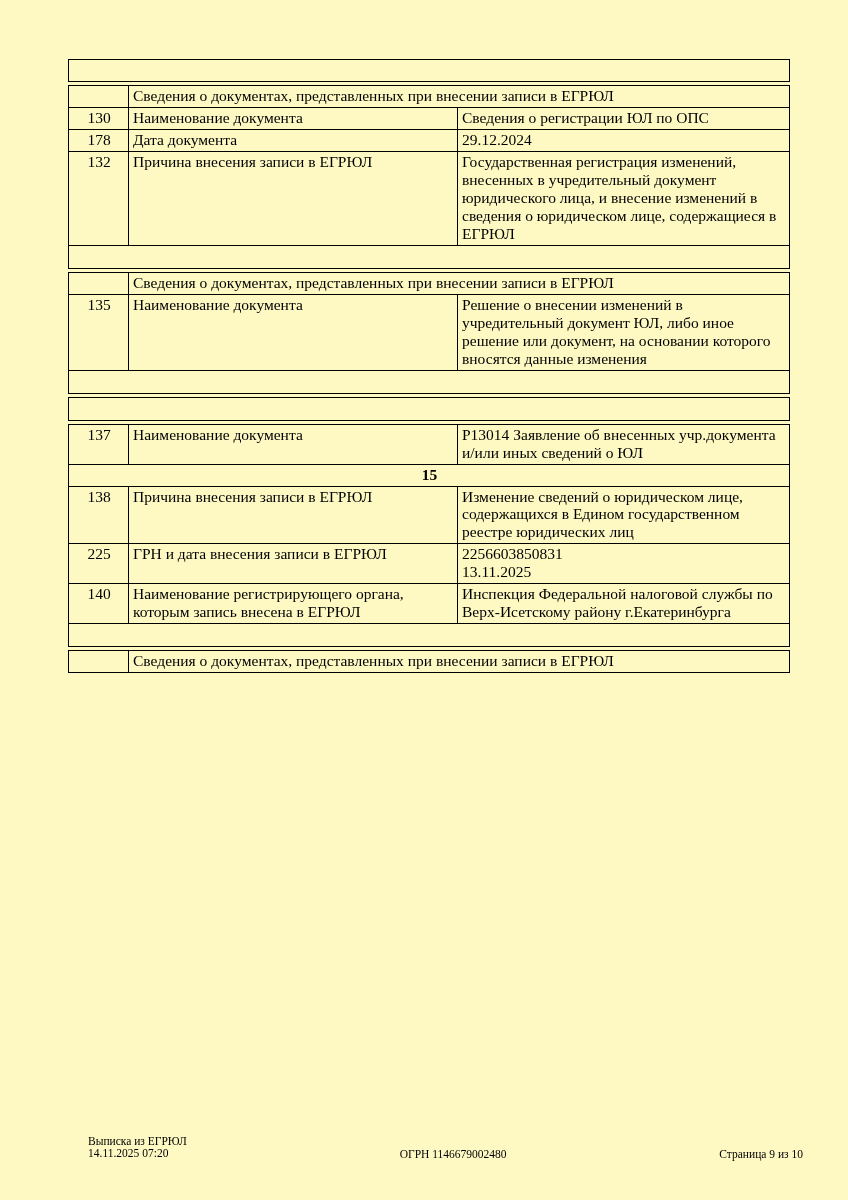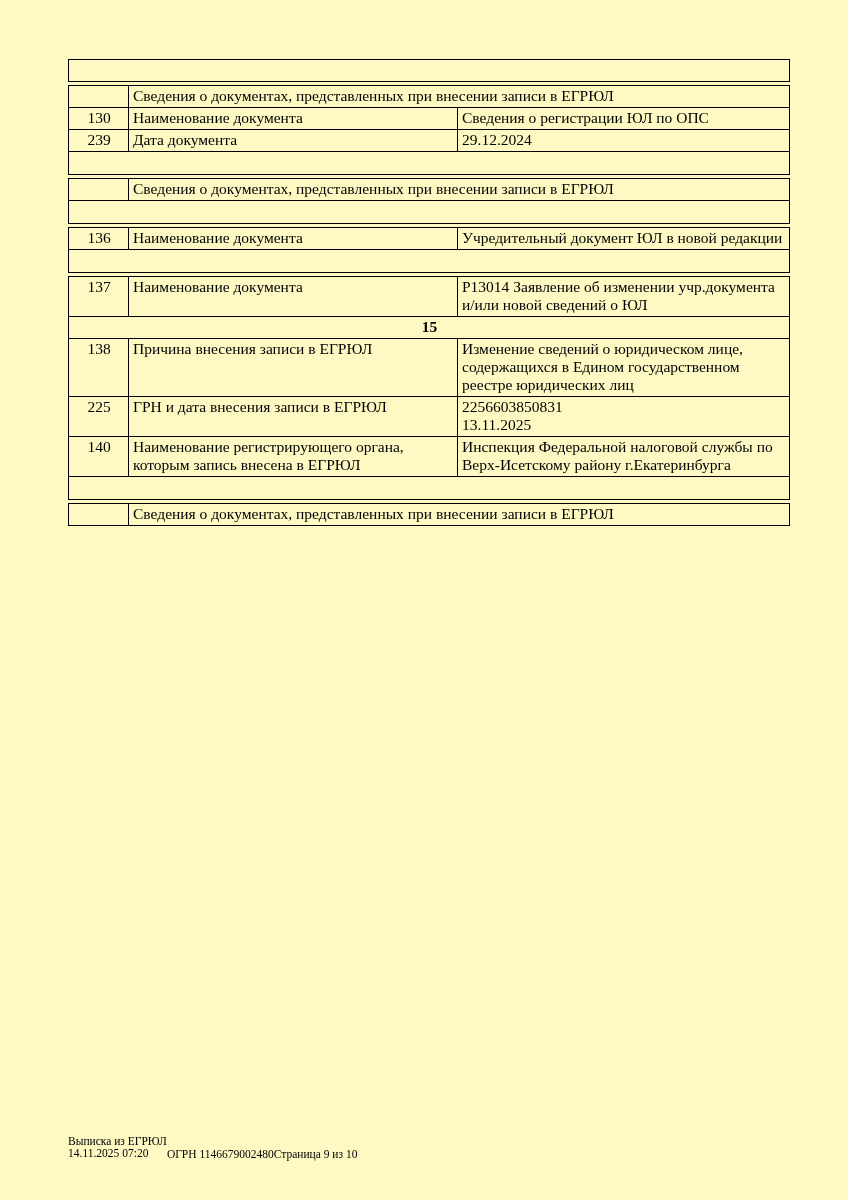--- a/index.html
+++ b/index.html
@@ -45,24 +45,25 @@
   }
   td.c-header { padding-left: 5px; }
   td.c-section {
     text-align: center;
     font-weight: bold;
   }
   td.c-empty { height: 19px; }
   td.c-top-empty { height: 18px; }
   .footer {
     position: absolute;
-    left: 68px;
+    left: 88px;
     top: 1135px;
     width: 715px;
     display: flex;
+    justify-content: space-between;
     font-size: 11.5px;
     line-height: 1.08;
   }
   .footer .f-left div { white-space: nowrap; }
   .footer .f-center, .footer .f-right {
     padding-top: 12.5px;
     white-space: nowrap;
   }
 </style>
 </head>
@@ -93,73 +94,78 @@
           <tr>
             <td class="c-num"></td>
             <td class="c-header" colspan="2">Сведения о документах, представленных при внесении записи в ЕГРЮЛ</td>
           </tr>
           <tr>
             <td class="c-num">130</td>
             <td class="c-label">Наименование документа</td>
             <td class="c-value">Сведения о регистрации ЮЛ по ОПС</td>
           </tr>
           <tr>
-            <td class="c-num">239</td>
+            <td class="c-num">178</td>
             <td class="c-label">Дата документа</td>
             <td class="c-value">29.12.2024</td>
           </tr>
           <tr>
+            <td class="c-num">132</td>
+            <td class="c-label">Причина внесения записи в ЕГРЮЛ</td>
+            <td class="c-value">Государственная регистрация изменений, внесенных в учредительный документ юридического лица, и внесение изменений в сведения о юридическом лице, содержащиеся в ЕГРЮЛ</td>
+          </tr>
+          <tr>
             <td class="c-empty" colspan="3"></td>
           </tr>
         </tbody>
       </table>
       <table class="record-table">
         <colgroup>
           <col style="width: 60px;">
           <col style="width: 329px;">
           <col style="width: 332px;">
         </colgroup>
         <tbody>
           <tr>
             <td class="c-num"></td>
             <td class="c-header" colspan="2">Сведения о документах, представленных при внесении записи в ЕГРЮЛ</td>
           </tr>
           <tr>
-            <td class="c-empty" colspan="3"></td>
-          </tr>
-        </tbody>
-      </table>
-      <table class="record-table">
-        <colgroup>
-          <col style="width: 60px;">
-          <col style="width: 329px;">
-          <col style="width: 332px;">
-        </colgroup>
-        <tbody>
-          <tr>
-            <td class="c-num">136</td>
+            <td class="c-num">135</td>
             <td class="c-label">Наименование документа</td>
-            <td class="c-value">Учредительный документ ЮЛ в новой редакции</td>
-          </tr>
+            <td class="c-value">Решение о внесении изменений в учредительный документ ЮЛ, либо иное решение или документ, на основании которого вносятся данные изменения</td>
+          </tr>
+          <tr>
+            <td class="c-empty" colspan="3"></td>
+          </tr>
+        </tbody>
+      </table>
+      <table class="record-table">
+        <colgroup>
+          <col style="width: 60px;">
+          <col style="width: 329px;">
+          <col style="width: 332px;">
+        </colgroup>
+        <tbody>
           <tr>
             <td class="c-empty" colspan="3"></td>
           </tr>
         </tbody>
       </table>
       <table class="record-table">
         <colgroup>
           <col style="width: 60px;">
           <col style="width: 329px;">
           <col style="width: 332px;">
         </colgroup>
         <tbody>
           <tr>
             <td class="c-num">137</td>
             <td class="c-label">Наименование документа</td>
-            <td class="c-value">Р13014 Заявление об изменении учр.документа и/или новой сведений о ЮЛ</td>
+            <td class="c-value">Р13014 Заявление об внесенных учр.документа и/или иных сведений о ЮЛ</td>
           </tr>
           <tr>
             <td class="c-section" colspan="3">15</td>
           </tr>
           <tr>
             <td class="c-num">138</td>
             <td class="c-label">Причина внесения записи в ЕГРЮЛ</td>
             <td class="c-value">Изменение сведений о юридическом лице, содержащихся в Едином государственном реестре юридических лиц</td>
           </tr>
           <tr>

